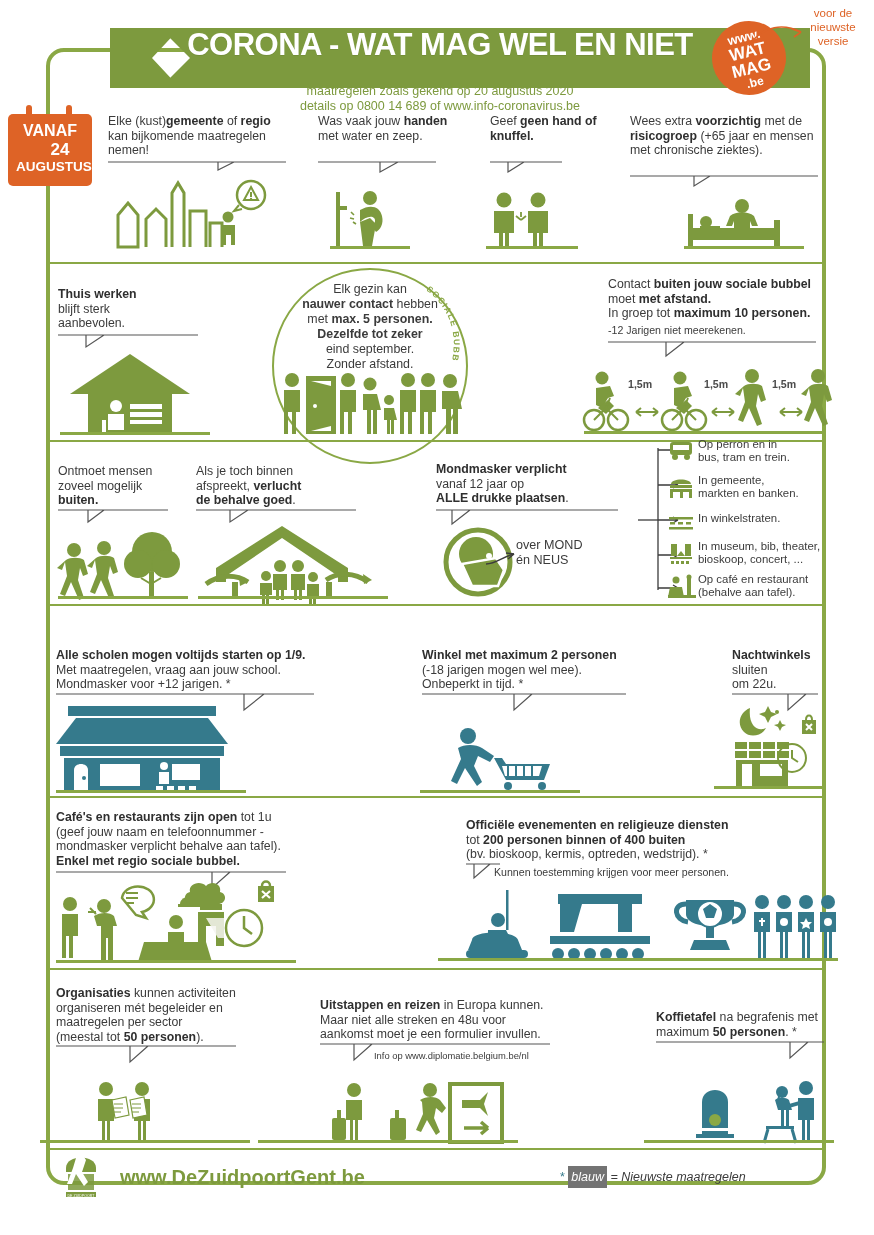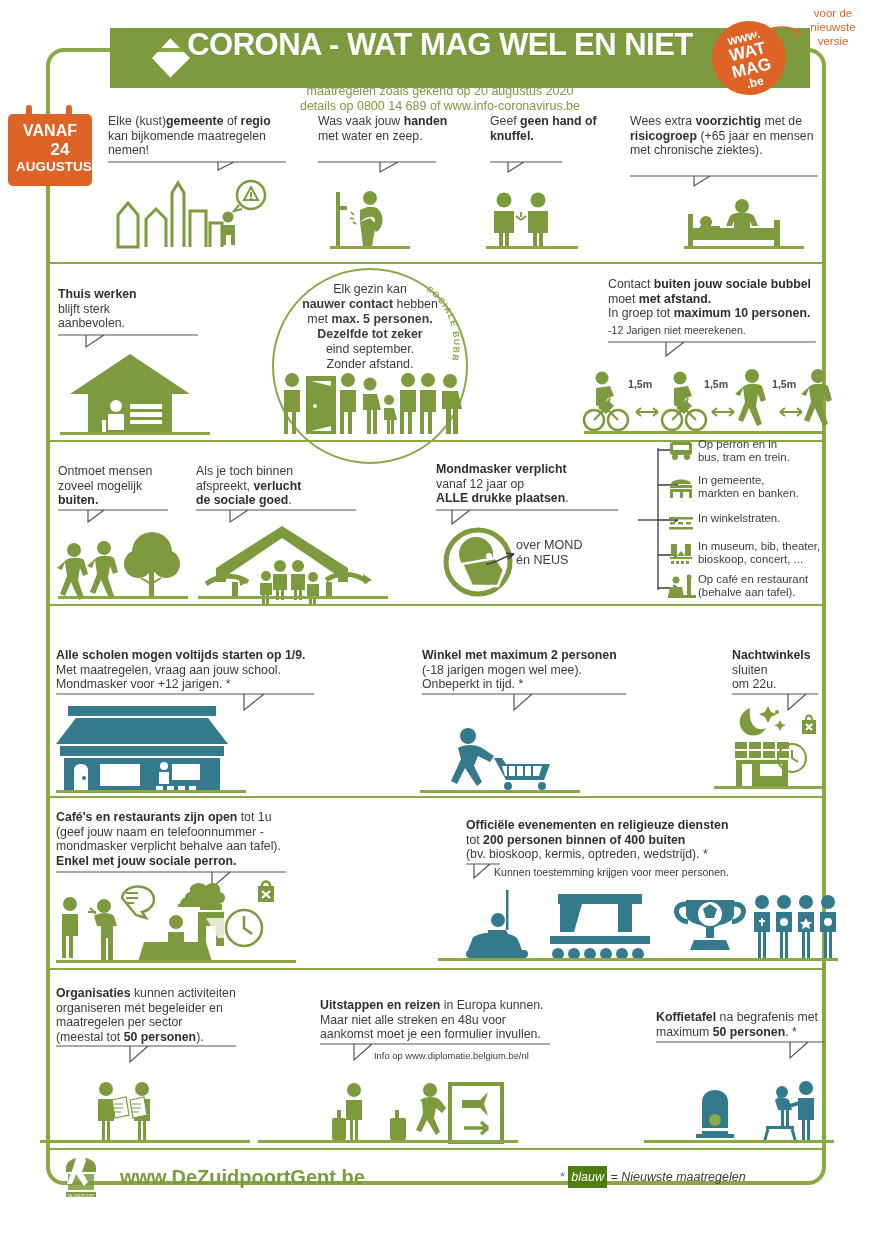--- a/index.html
+++ b/index.html
@@ -83,21 +83,21 @@
   }
   .bubble-text{position:absolute;left:280px;top:282px;width:180px;text-align:center;font-size:12.4px;line-height:15px;}
   .soc{
     position:absolute;left:424px;top:288px;font-size:8.5px;font-weight:bold;color:#8aa845;
     letter-spacing:1px;
   }
 
   
   .footer-url{position:absolute;left:108px;top:1166px;font-size:20px;font-weight:bold;color:#7d9a3e;margin-left:12px;}
   .legend{position:absolute;left:560px;top:1170px;font-size:12.5px;font-style:italic;color:#3b3b3b;}
-  .legend .hl{background:#4d7c0f;color:#fff;font-style:italic;padding:4px 3px;}
+  .legend .hl{background:#737373;color:#fff;font-style:italic;padding:4px 3px;}
   .legend .star{color:#357a8c;font-style:normal;}
 </style>
 </head>
 <body>
 
 <div class="page">
 
   <div class="frame"></div>
 
   <div class="banner-wrap">
@@ -307,21 +307,21 @@
       </g>
       <circle cx="94" cy="24" r="20"></circle>
       <circle cx="80" cy="36" r="14"></circle>
       <circle cx="108" cy="36" r="14"></circle>
       <rect x="91" y="44" width="5" height="26"></rect>
       <path d="M93,56 l-10,-6 M93,56 l10,-6" stroke="#7d9a3e" stroke-width="2" fill="none"></path>
     </g>
     <rect x="0" y="68" width="130" height="3" fill="#8aa845"></rect>
   </svg>
 
-  <div class="tx" style="left:196px;top:464px;width:150px;">Als je toch binnen<br>afspreekt, <b>verlucht</b><br><b>de sociale goed</b>.</div>
+  <div class="tx" style="left:196px;top:464px;width:150px;">Als je toch binnen<br>afspreekt, <b>verlucht</b><br><b>de behalve goed</b>.</div>
   <svg class="lead" style="left:196px;top:508px;" width="160" height="22">
     <path d="M0,2 L160,2 M34,2 L34,14 L52,2" stroke="#555" stroke-width="1.2" fill="none"></path>
   </svg>
   <svg class="lead" style="left:198px;top:520px;" width="190" height="80">
     <path d="M18,62 L18,48 L84,6 L150,48 L150,62 L140,62 L140,56 L84,18 L28,56 L28,62 Z" class="gfill"></path>
     <rect x="34" y="62" width="6" height="14" class="gfill"></rect>
     <rect x="128" y="62" width="6" height="14" class="gfill"></rect>
     <g class="gfill" transform="translate(58,40)">
       <circle cx="24" cy="6" r="6"></circle>
         <path d="M17,14 h14 v16 h-3 v10 h-3 v-10 h-2 v10 h-3 v-10 h-3 Z"></path>
@@ -488,21 +488,21 @@
     <circle cx="68" cy="58" r="14" fill="none" stroke="#7d9a3e" stroke-width="2"></circle>
     <path d="M68,50 L68,58 L74,62" stroke="#7d9a3e" stroke-width="2" fill="none"></path>
     <rect x="78" y="20" width="14" height="14" class="gfill"></rect>
     <path d="M82,20 C82,14 88,14 88,20" fill="none" stroke="#7d9a3e" stroke-width="2"></path>
     <path d="M82,24 l6,6 M88,24 l-6,6" stroke="#fff" stroke-width="2"></path>
     <rect x="-10" y="86" width="110" height="3" fill="#8aa845"></rect>
   </svg>
 
   <div class="sep" style="top:796px;width:772px;left:50px;"></div>
 
-  <div class="tx" style="left:56px;top:810px;width:300px;"><b>Café's en restaurants zijn open</b> tot 1u<br>(geef jouw naam en telefoonnummer -<br>mondmasker verplicht behalve aan tafel).<br><b>Enkel met jouw sociale perron.</b></div>
+  <div class="tx" style="left:56px;top:810px;width:300px;"><b>Café's en restaurants zijn open</b> tot 1u<br>(geef jouw naam en telefoonnummer -<br>mondmasker verplicht behalve aan tafel).<br><b>Enkel met regio sociale bubbel.</b></div>
   <svg class="lead" style="left:56px;top:870px;" width="230" height="26">
     <path d="M0,2 L230,2 M156,2 L156,18 L174,2" stroke="#555" stroke-width="1.2" fill="none"></path>
   </svg>
   <svg class="lead" style="left:56px;top:880px;" width="240" height="84">
     <g class="gfill">
       <circle cx="14" cy="24" r="7"></circle>
       <path d="M6,34 h16 v22 h-5 v22 h-4 v-22 h-3 v22 h-4 Z"></path>
       <circle cx="48" cy="26" r="7"></circle>
       <path d="M38,36 c6,-4 16,-4 20,0 l3,10 h-4 v34 h-5 v-22 h-2 v22 h-5 v-34 h-4 Z"></path>
       <path d="M34,28 l6,6 M32,32 h8" stroke="#7d9a3e" stroke-width="2" fill="none"></path>

